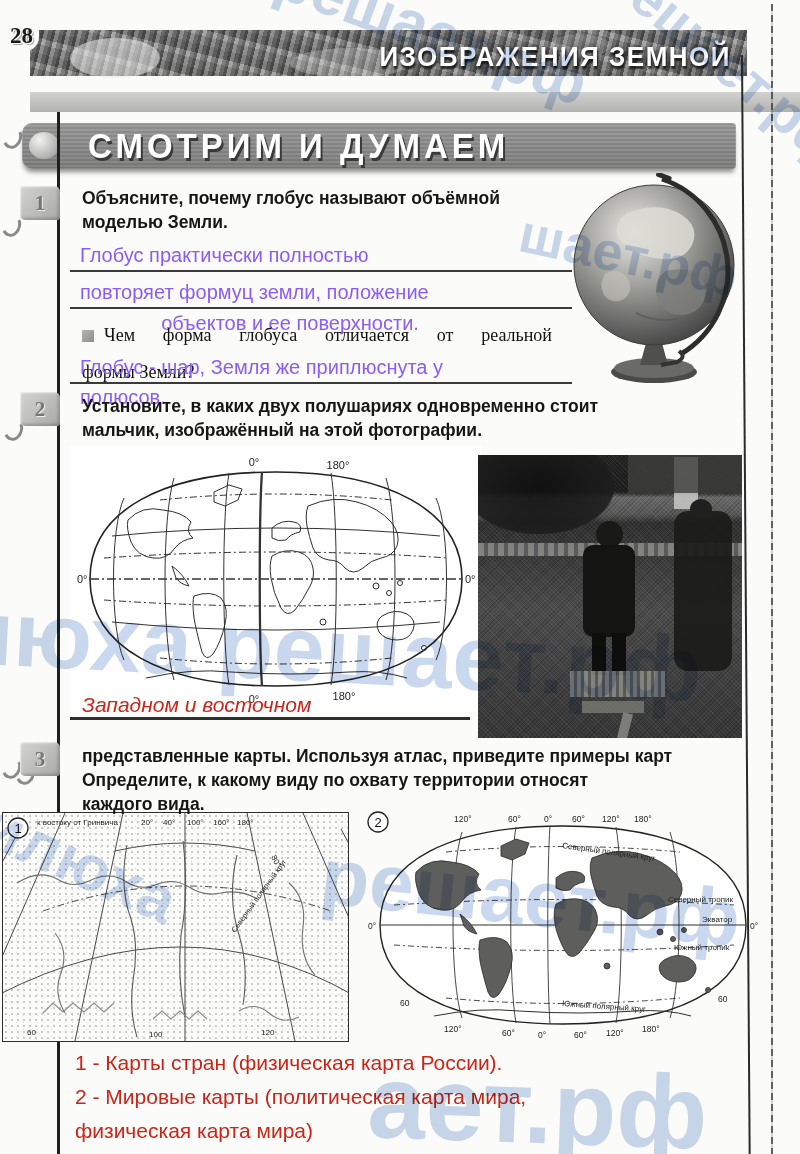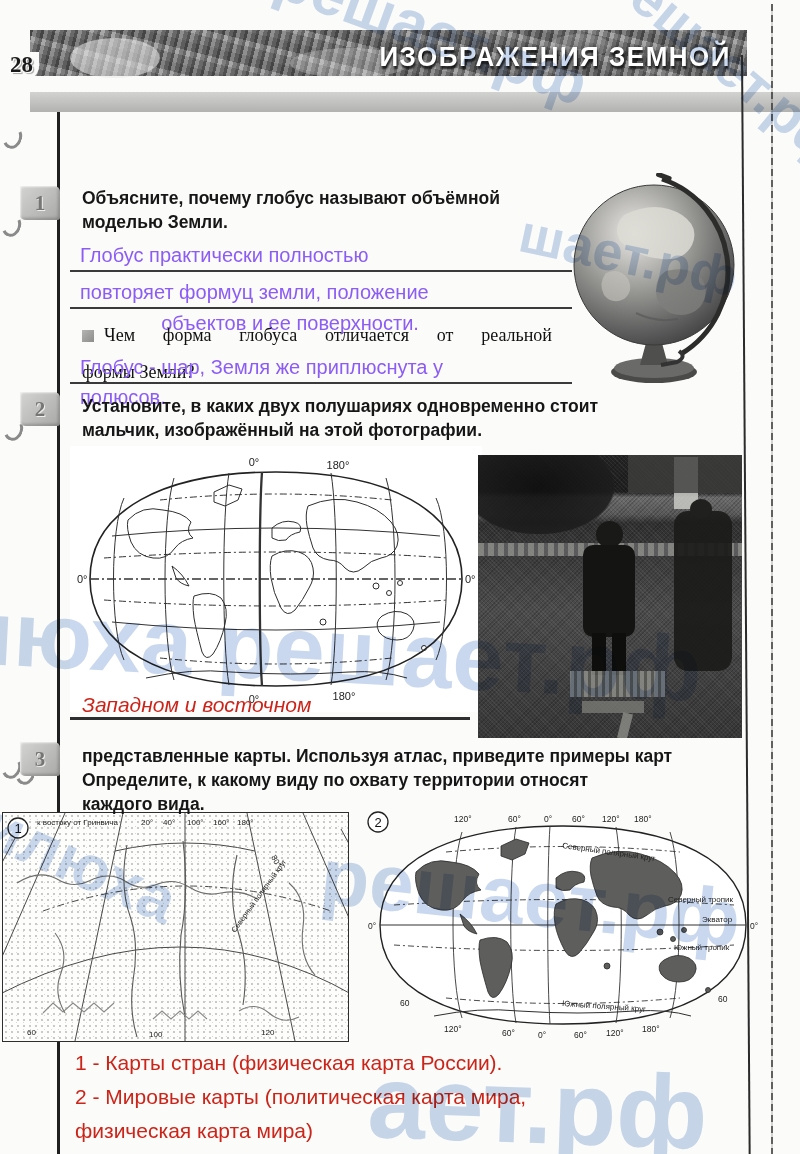--- a/index.html
+++ b/index.html
@@ -7,21 +7,21 @@
         font-family:"Liberation Sans",sans-serif;color:#1c1c1c;}
   
   .header-band{position:absolute;left:30px;top:30px;width:717px;height:46px;
     background:
       repeating-linear-gradient(104deg, rgba(25,25,25,.45) 0 3px, rgba(175,175,175,.35) 3px 7px, rgba(80,80,80,.45) 7px 11px),
       repeating-linear-gradient(14deg, #7d7d7d 0 9px, #a3a3a3 9px 15px, #686868 15px 24px),
       linear-gradient(#8e8e8e,#777);}
   .band-blob{position:absolute;background:rgba(235,235,235,.55);border-radius:50%;}
   .header-title{position:absolute;right:16px;top:12px;font-size:26px;font-weight:bold;letter-spacing:1.5px;
     color:#fff;text-shadow:1px 2px 2px rgba(10,10,10,.8),0 0 4px rgba(0,0,0,.5);transform:scaleY(1.05);}
-  .page-num{position:absolute;left:8px;top:52px;font-family:"Liberation Serif",serif;font-weight:bold;
+  .page-num{position:absolute;left:8px;top:23px;font-family:"Liberation Serif",serif;font-weight:bold;
     font-size:23px;color:#1a1a1a;text-shadow:1px 1px 0 #fff,2px 2px 1px rgba(0,0,0,.35);
     background:#fbfbf9;padding:0 6px 2px 2px;border-radius:0 0 14px 0;}
   .gray-strip{position:absolute;left:30px;top:92px;width:770px;height:20px;
     background:linear-gradient(#d2d2d0,#b2b2b0);}
   
   .banner{position:absolute;left:22px;top:123px;width:714px;height:46px;border-radius:10px 4px 4px 10px;
     background:
       repeating-linear-gradient(0deg, rgba(0,0,0,.07) 0 2px, rgba(255,255,255,.05) 2px 4px),
       linear-gradient(#9a9a9a,#7e7e7e);
     box-shadow:0 5px 5px -2px rgba(0,0,0,.45), inset 0 0 0 1px rgba(255,255,255,.15);}
@@ -83,20 +83,24 @@
 
   <div class="header-band">
     <div class="band-blob" style="left:40px;top:8px;width:90px;height:40px;"></div>
     <div class="band-blob" style="left:260px;top:18px;width:120px;height:30px;opacity:.5;"></div>
     <div class="band-blob" style="left:520px;top:4px;width:60px;height:24px;opacity:.35;"></div>
     <div class="header-title">ИЗОБРАЖЕНИЯ ЗЕМНОЙ</div>
   </div>
   <div class="page-num">28</div>
   <div class="gray-strip"></div>
 
+  <div class="banner">
+    <div class="banner-dot"></div>
+    <div class="banner-title">СМОТРИМ И ДУМАЕМ</div>
+  </div>
 
   <div class="vline-left"></div>
   <div class="vline-r1"></div>
   <div class="vline-r2"></div>
   <div class="spiral" style="left:3px;top:126px;"></div>
   <div class="spiral" style="left:2px;top:214px;"></div>
   <div class="spiral" style="left:4px;top:418px;"></div>
   <div class="spiral" style="left:2px;top:756px;"></div>
   <div class="spiral" style="left:16px;top:762px;"></div>
 

